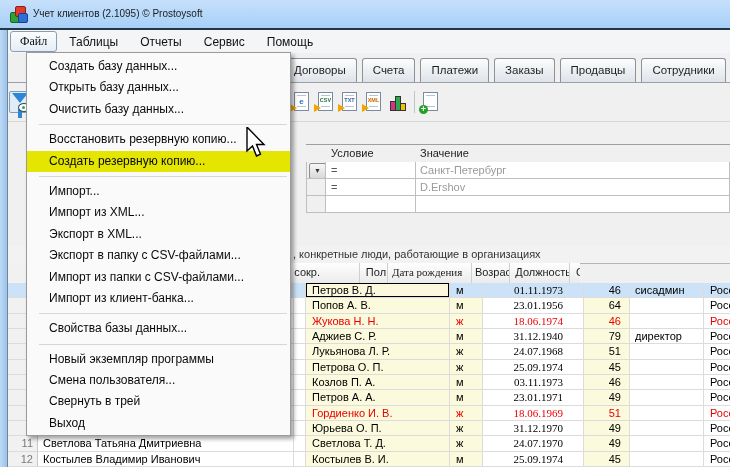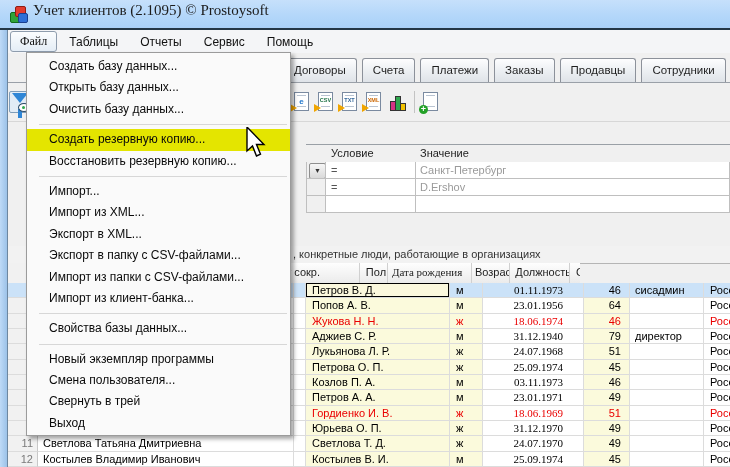--- a/index.html
+++ b/index.html
@@ -7,21 +7,21 @@
        font-family:"Liberation Sans","DejaVu Sans",sans-serif;background:#f0f0f0;
        -webkit-font-smoothing:antialiased;}
   
   .titlebar{position:absolute;left:0;top:0;width:730px;height:28px;
     background:linear-gradient(180deg,#c6e0fb 0%,#b4d7fa 55%,#a9d0f8 100%);
     display:flex;align-items:center;}
   .appicon{position:absolute;left:10px;top:6px;width:16px;height:16px;}
   .appicon .a1{position:absolute;left:0;top:6px;width:9px;height:9px;background:#2fa33a;border:1px solid #116b1c;border-radius:2px;}
   .appicon .a2{position:absolute;left:5px;top:0;width:9px;height:9px;background:#e23b2e;border:1px solid #8f1d14;border-radius:2px;}
   .appicon .a3{position:absolute;left:8px;top:7px;width:8px;height:8px;background:#2f6fd6;border:1px solid #1a3f8f;border-radius:2px;}
-  .title{position:absolute;left:33px;top:2px;font-size:15px;color:#1c1c1c;font-family:Liberation Serif, serif;}
+  .title{position:absolute;left:33px;top:8px;font-size:10px;color:#1c1c1c;}
   .frameline{position:absolute;left:0;top:28px;width:730px;height:2px;background:#233646;}
   .leftborder{position:absolute;left:0;top:30px;width:7px;height:437px;
     background:linear-gradient(90deg,#bedaf7,#9cc2e8);border-right:1px solid #6d87a0;}
   
   .menubar{position:absolute;left:8px;top:30px;width:722px;height:23px;background:#f4f5f7;
     border-bottom:1px solid #e2e2e2;display:flex;align-items:center;font-size:12px;color:#111;}
   .mbitem{padding:2px 9px;margin-left:2px;border:1px solid transparent;border-radius:3px;white-space:nowrap;}
   .mbitem.open{border-color:#8e9cad;background:linear-gradient(#fbfdfe,#e4edf6);font-family:Liberation Serif, serif;}
   
   .tabbar{position:absolute;left:8px;top:53px;width:722px;height:30px;background:#f0f0f0;
@@ -436,22 +436,22 @@
         <div class="tc c-pos"></div>
         <div class="tc c-country">Россия</div>
       </div>
     </div>
 
   <div class="popup">
       <div class="mitem">Создать базу данных...</div>
       <div class="mitem">Открыть базу данных...</div>
       <div class="mitem">Очистить базу данных...</div>
       <div class="msep"></div>
+      <div class="mitem">Восстановить резервную копию...</div>
       <div class="mitem hl">Создать резервную копию...</div>
-      <div class="mitem">Восстановить резервную копию...</div>
       <div class="msep"></div>
       <div class="mitem">Импорт...</div>
       <div class="mitem">Импорт из XML...</div>
       <div class="mitem">Экспорт в XML...</div>
       <div class="mitem">Экспорт в папку с CSV-файлами...</div>
       <div class="mitem">Импорт из папки с CSV-файлами...</div>
       <div class="mitem">Импорт из клиент-банка...</div>
       <div class="msep"></div>
       <div class="mitem">Свойства базы данных...</div>
       <div class="msep"></div>

